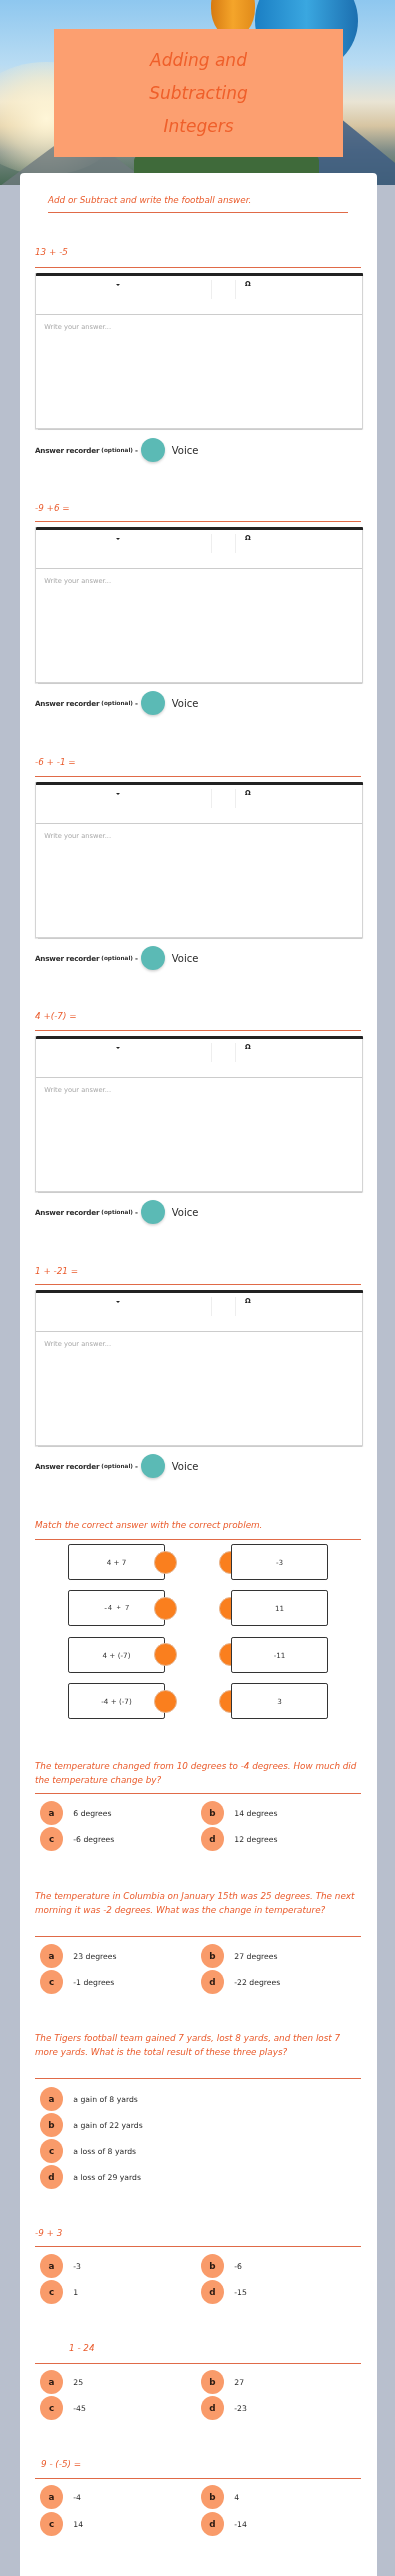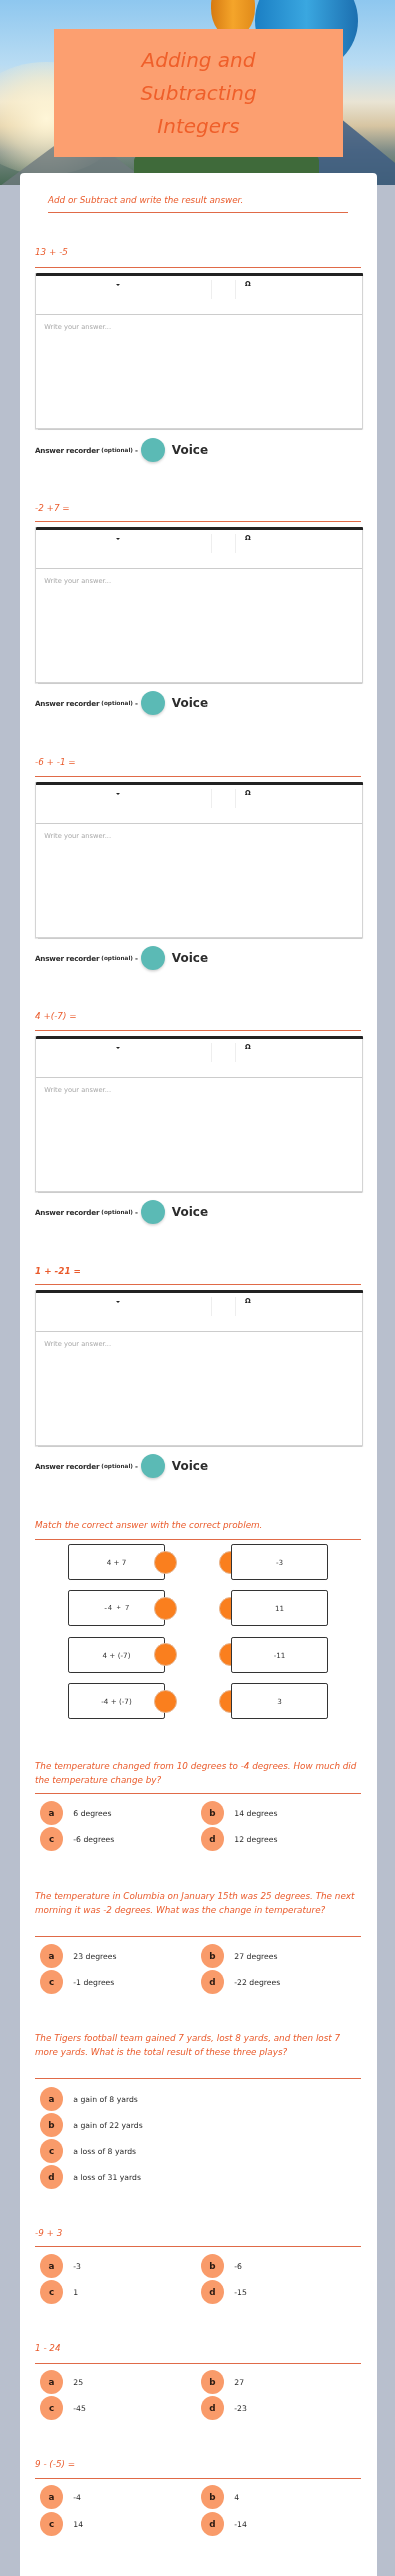--- a/index.html
+++ b/index.html
@@ -7,39 +7,39 @@
   .hero{position:absolute;left:0;top:0;width:396px;height:185px;overflow:hidden;
     background:linear-gradient(180deg,#8ec7ef 0%,#b9dcf3 35%,#e9e4d4 55%,#d7c5a2 68%,#7b8a86 82%,#486a55 100%);}
   .hero .glow{position:absolute;left:-31px;top:62px;width:155px;height:113px;border-radius:50%;
     background:radial-gradient(circle,#fff6d8 0%,rgba(255,240,200,0.6) 40%,rgba(255,255,255,0) 75%);}
   .hero .mtn-l{position:absolute;left:0;top:129px;width:0;height:0;border-left:77px solid transparent;border-right:77px solid transparent;border-bottom:57px solid #6f7a7e;opacity:.8;}
   .hero .mtn-r{position:absolute;left:268px;top:118px;width:0;height:0;border-left:72px solid transparent;border-right:82px solid transparent;border-bottom:67px solid #3e5d83;opacity:.85;}
   .hero .forest{position:absolute;left:134px;top:144px;width:185px;height:41px;background:#3f6a3a;border-radius:40% 40% 0 0;}
   .balloon-o{position:absolute;left:211px;top:-20.6px;width:44px;height:59px;border-radius:45% 45% 50% 50%;background:linear-gradient(90deg,#d67a12,#f5a52a,#e08a1a);}
   .balloon-b{position:absolute;left:255px;top:-31px;width:103px;height:103px;border-radius:50%;background:linear-gradient(90deg,#1b7fc4,#3aa7e0,#1c6fb0);}
   .title-box{position:absolute;left:54px;top:29px;width:289px;height:128px;background:#fc9f70;display:flex;align-items:center;justify-content:center;text-align:center;}
-  .title-box h1{margin:0;font-family:"DejaVu Sans",sans-serif;font-weight:normal;font-style:italic;color:#ef5f2a;font-size:20px;line-height:33px;width:170px;}
+  .title-box h1{margin:0;font-family:"DejaVu Sans",sans-serif;font-weight:normal;font-style:italic;color:#ef5f2a;font-size:17px;line-height:33px;width:170px;}
   .card{position:absolute;left:19.6px;top:173px;width:357px;height:2798px;background:#fff;border-radius:4.1px 4.1px 0 0;}
   .q{position:absolute;left:35px;width:326px;font-family:"DejaVu Sans",sans-serif;font-style:italic;color:#ea5b2c;font-size:8.8px;line-height:14px;}
   .divider{position:absolute;left:35px;width:326px;height:0.5px;background:#e06a47;}
   .instr{left:48px;width:206px;}
   .editor{position:absolute;left:35px;width:326px;border:0.5px solid #d4d4d4;border-top:none;box-shadow:0 0.5px 1px rgba(0,0,0,.2);background:#fff;}
   .editor .tbar-top{height:3.1px;background:#222;border-radius:1px 1px 0 0;margin:0 -0.5px;}
   .editor .toolbar{position:relative;height:38px;border-bottom:1px solid #ccc;}
   .editor .caret{position:absolute;left:80px;top:7.7px;width:0;height:0;border-left:2.1px solid transparent;border-right:2.1px solid transparent;border-top:2.6px solid #222;cursor:pointer;}
   .editor .sep{position:absolute;top:4.1px;width:0.5px;height:18.5px;background:#eee;}
   .editor .omega{position:absolute;left:209px;top:4.1px;font-size:6.7px;font-weight:bold;color:#222;cursor:pointer;}
   .editor textarea{display:block;width:100%;box-sizing:border-box;border:none;resize:none;outline:none;padding:8.2px 8.2px;font-family:"DejaVu Sans",sans-serif;font-size:6.7px;color:#333;}
   .editor textarea::placeholder{color:#a8a8a8;}
   .recorder{position:absolute;left:35px;height:24px;display:flex;align-items:center;}
   .recorder .lbl{font-weight:bold;font-size:7.2px;color:#2c2c2c;letter-spacing:-0.2px;}
   .recorder .opt{font-weight:bold;font-size:5.7px;color:#2c2c2c;margin-left:2.1px;}
   .recorder .dash{font-weight:bold;font-size:7.2px;color:#2c2c2c;margin-left:2.1px;}
   .recorder .mic{width:24px;height:24px;border-radius:50%;background:#5bbab5;margin-left:3.1px;box-shadow:0 1.5px 2.6px rgba(0,0,0,.18);cursor:pointer;}
-  .recorder .voice{font-weight:bold;font-size:12px;color:#2c2c2c;margin-left:6.7px;}
+  .recorder .voice{font-weight:normal;font-size:10px;color:#2c2c2c;margin-left:6.7px;}
   .match-box{position:absolute;width:97px;height:36px;border:0.5px solid #333;border-radius:2.1px;box-sizing:border-box;display:flex;align-items:center;justify-content:center;font-size:7.2px;color:#333;cursor:pointer;background:#fff;}
   .match-dot{position:absolute;width:23px;height:23px;border-radius:50%;background:#fa7f1e;border:0.5px solid #e6b48e;box-sizing:border-box;cursor:pointer;}
   .opt-row{position:absolute;height:24px;display:flex;align-items:center;cursor:pointer;}
   .opt-row .bub{width:23px;height:24px;border-radius:50%;background:#f99b6a;display:flex;align-items:center;justify-content:center;font-family:"DejaVu Sans",sans-serif;font-size:8.8px;font-weight:bold;color:#2a1a12;}
   .opt-row .txt{margin-left:10.3px;font-size:7.7px;color:#2b2b2b;}
 </style>
 </head>
 <body>
 
 <div class="hero">
@@ -49,21 +49,21 @@
   <div class="forest"></div>
   <div class="balloon-o"></div>
   <div class="balloon-b"></div>
 </div>
 <div class="title-box">
   <h1>Adding and Subtracting Integers</h1>
 </div>
 
 <div class="card"></div>
 
-<div class="q instr" style="top:193px;">Add or Subtract and write the result answer.</div>
+<div class="q instr" style="top:193px;">Add or Subtract and write the football answer.</div>
 <div class="divider" style="top:212px;left:48px;width:300px;"></div>
 
 <div class="q" style="top:245px;">13 + -5</div>
 <div class="divider" style="top:267px;"></div>
 <div class="editor" style="top:273px;">
   <div class="tbar-top"></div>
   <div class="toolbar">
     <span class="caret"></span>
     <span class="sep" style="left:175px"></span>
     <span class="sep" style="left:199px"></span>
@@ -72,21 +72,21 @@
   <textarea style="height: 113px;" placeholder="Write your answer..."></textarea>
 </div>
 <div class="recorder" style="top:438px;">
   <span class="lbl">Answer recorder</span>
   <span class="opt">(optional)</span>
   <span class="dash">-</span>
   <span class="mic"></span>
   <span class="voice">Voice</span>
 </div>
 
-<div class="q" style="top:501px;">-2 +7 =</div>
+<div class="q" style="top:501px;">-9 +6 =</div>
 <div class="divider" style="top:521px;"></div>
 <div class="editor" style="top:527px;">
   <div class="tbar-top"></div>
   <div class="toolbar">
     <span class="caret"></span>
     <span class="sep" style="left:175px"></span>
     <span class="sep" style="left:199px"></span>
     <span class="omega">Ω</span>
   </div>
   <textarea style="height: 113px;" placeholder="Write your answer..."></textarea>
@@ -132,21 +132,21 @@
   <textarea style="height: 113px;" placeholder="Write your answer..."></textarea>
 </div>
 <div class="recorder" style="top:1200px;">
   <span class="lbl">Answer recorder</span>
   <span class="opt">(optional)</span>
   <span class="dash">-</span>
   <span class="mic"></span>
   <span class="voice">Voice</span>
 </div>
 
-<div class="q" style="top:1264px;font-weight:bold;">1 + -21 =</div>
+<div class="q" style="top:1264px;">1 + -21 =</div>
 <div class="divider" style="top:1284px;"></div>
 <div class="editor" style="top:1290px;">
   <div class="tbar-top"></div>
   <div class="toolbar">
     <span class="caret"></span>
     <span class="sep" style="left:175px"></span>
     <span class="sep" style="left:199px"></span>
     <span class="omega">Ω</span>
   </div>
   <textarea style="height: 113px;" placeholder="Write your answer..."></textarea>
@@ -229,21 +229,21 @@
 <div class="opt-row" style="left:40px;top:2113px;">
     <span class="bub">b</span>
     <span class="txt">a gain of 22 yards</span>
   </div>
 <div class="opt-row" style="left:40px;top:2139px;">
     <span class="bub">c</span>
     <span class="txt">a loss of 8 yards</span>
   </div>
 <div class="opt-row" style="left:40px;top:2165px;">
     <span class="bub">d</span>
-    <span class="txt">a loss of 31 yards</span>
+    <span class="txt">a loss of 29 yards</span>
   </div>
 
 <div class="q" style="top:2226px;">-9 + 3</div>
 <div class="divider" style="top:2246px;"></div>
 <div class="opt-row" style="left:40px;top:2254px;">
     <span class="bub">a</span>
     <span class="txt">-3</span>
   </div>
 <div class="opt-row" style="left:201px;top:2254px;">
     <span class="bub">b</span>
@@ -251,40 +251,40 @@
   </div>
 <div class="opt-row" style="left:40px;top:2280px;">
     <span class="bub">c</span>
     <span class="txt">1</span>
   </div>
 <div class="opt-row" style="left:201px;top:2280px;">
     <span class="bub">d</span>
     <span class="txt">-15</span>
   </div>
 
-<div class="q" style="top:2341px;">1 - 24</div>
+<div class="q" style="top:2341px;margin-left:34px;">1 - 24</div>
 <div class="divider" style="top:2363px;"></div>
 <div class="opt-row" style="left:40px;top:2370px;">
     <span class="bub">a</span>
     <span class="txt">25</span>
   </div>
 <div class="opt-row" style="left:201px;top:2370px;">
     <span class="bub">b</span>
     <span class="txt">27</span>
   </div>
 <div class="opt-row" style="left:40px;top:2396px;">
     <span class="bub">c</span>
     <span class="txt">-45</span>
   </div>
 <div class="opt-row" style="left:201px;top:2396px;">
     <span class="bub">d</span>
     <span class="txt">-23</span>
   </div>
 
-<div class="q" style="top:2457px;">9 - (-5) =</div>
+<div class="q" style="top:2457px;margin-left:6px;">9 - (-5) =</div>
 <div class="divider" style="top:2478px;"></div>
 <div class="opt-row" style="left:40px;top:2485px;">
     <span class="bub">a</span>
     <span class="txt">-4</span>
   </div>
 <div class="opt-row" style="left:201px;top:2485px;">
     <span class="bub">b</span>
     <span class="txt">4</span>
   </div>
 <div class="opt-row" style="left:40px;top:2512px;">

